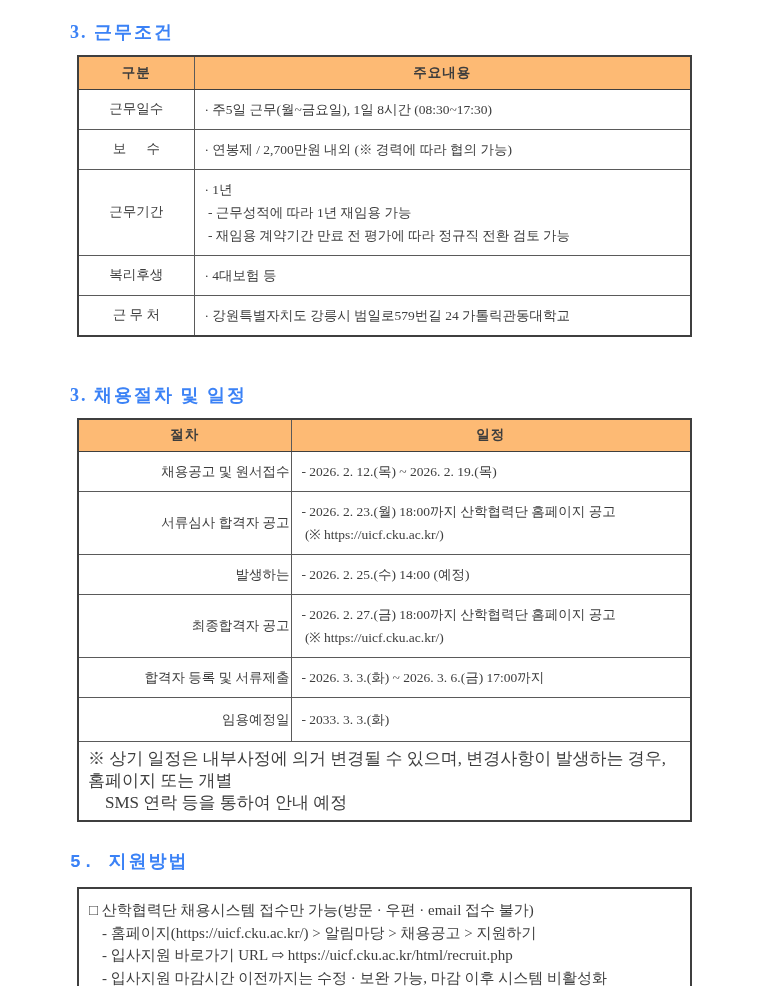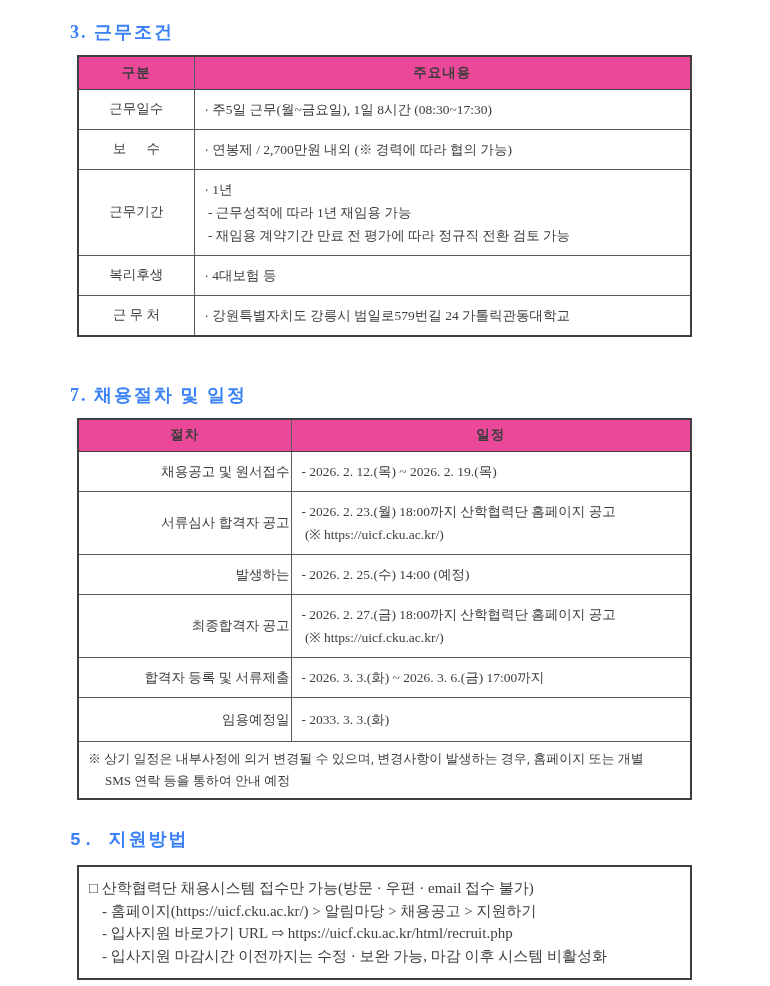--- a/index.html
+++ b/index.html
@@ -30,37 +30,37 @@
     margin: 11px 0 0 7px;
     table-layout: fixed;
   }
   table.doc-table th, table.doc-table td {
     border: 1px solid #5a5a5a;
     font-size: 13.5px;
     vertical-align: middle;
   }
   table.doc-table { border: 2px solid #3f3f3f; }
   table.doc-table th {
-    background: #ec4899;
+    background: #fdba74;
     font-weight: bold;
     height: 33px;
     text-align: center;
     letter-spacing: 1px;
     border-bottom: 1px solid #3f3f3f;
   }
   .col1-t1 { width: 116px; }
   .col1-t2 { width: 213px; }
 
   td.label-center { text-align: center; white-space: pre; height: 39px; }
   td.label-left   { text-align: right; padding-left: 11px; white-space: pre; height: 39px; }
   td.val { padding: 8px 6px 8px 10px; text-align: left; }
   .cell-line { line-height: 23px; white-space: pre-wrap; }
 
   td.note-cell { padding: 6px 8px 6px 9px; }
-  .note-line { line-height: 22px; white-space: pre-wrap; font-size: 13px; }
+  .note-line { line-height: 22px; white-space: pre-wrap; font-size: 17px; }
   .note-line.cont { padding-left: 17px; }
 
   .apply-box {
     width: 615px;
     margin: 13px 0 0 7px;
     border: 2px solid #3f3f3f;
     padding: 10px 8px 11px 10px;
   }
   .box-line {
     font-size: 15px;
@@ -114,21 +114,21 @@
     </tr>
     <tr>
       <td class="label-center">근 무 처</td>
       <td class="val">
         <div class="cell-line">· 강원특별자치도 강릉시 범일로579번길 24 가톨릭관동대학교</div>
       </td>
     </tr>
   </tbody>
     </table>
 
-  <h2 class="sec-title sec-gap-1">7. 채용절차 및 일정</h2>
+  <h2 class="sec-title sec-gap-1">3. 채용절차 및 일정</h2>
 
   <table class="doc-table">
     <colgroup>
         <col class="col1-t2">
         <col>
       </colgroup>
     <tbody>
         <tr>
       <th>절차</th>
       <th>일정</th>

